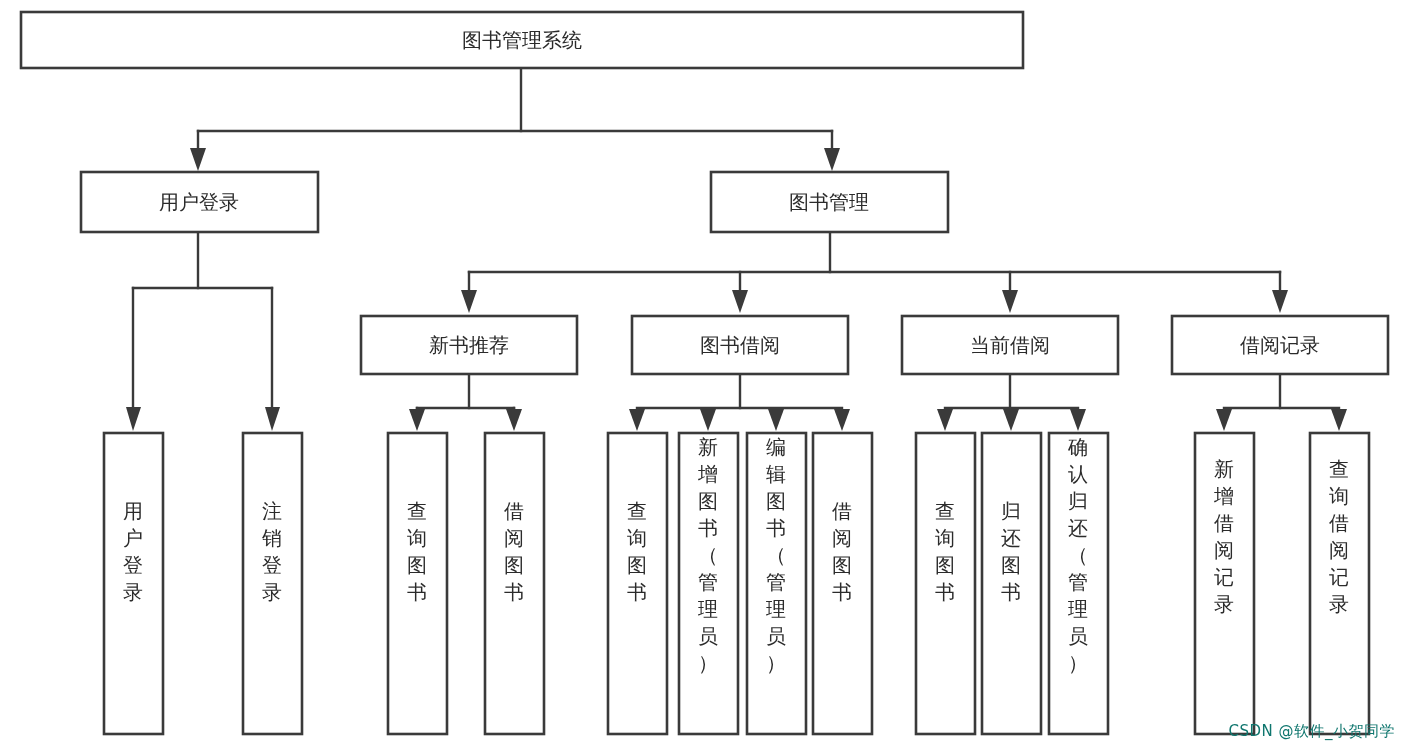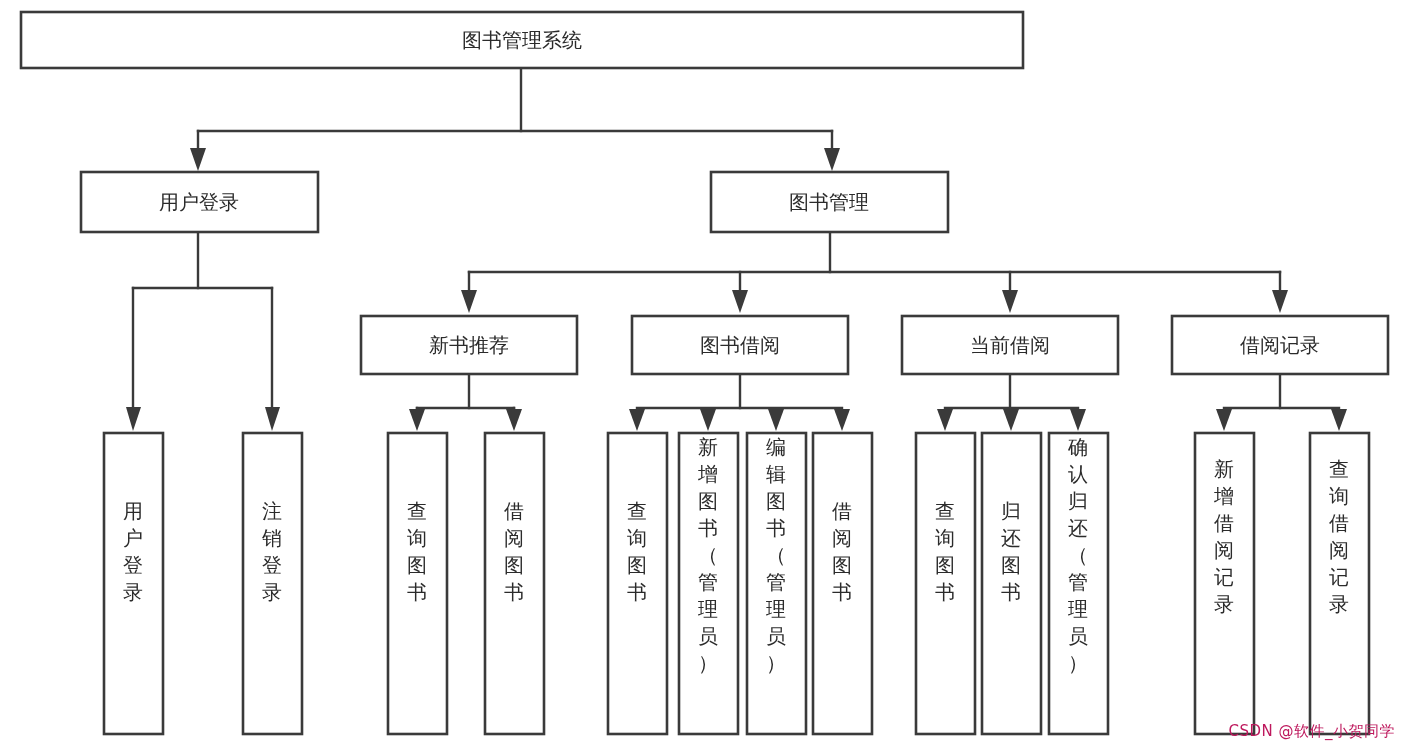--- a/index.html
+++ b/index.html
@@ -54,21 +54,21 @@
     fill: #2b2b2b;
     font-size: 20px;
     text-anchor: middle;
   }
   .watermark {
     position: absolute;
     right: 10px;
     bottom: 6px;
     font-family: "DejaVu Sans", "Liberation Sans", sans-serif;
     font-size: 15px;
-    color: #be185d;
+    color: #0f766e;
     letter-spacing: 0.5px;
     white-space: nowrap;
     user-select: none;
   }
 </style>
 </head>
 <body>
 
 <div id="diagram-root">
 

